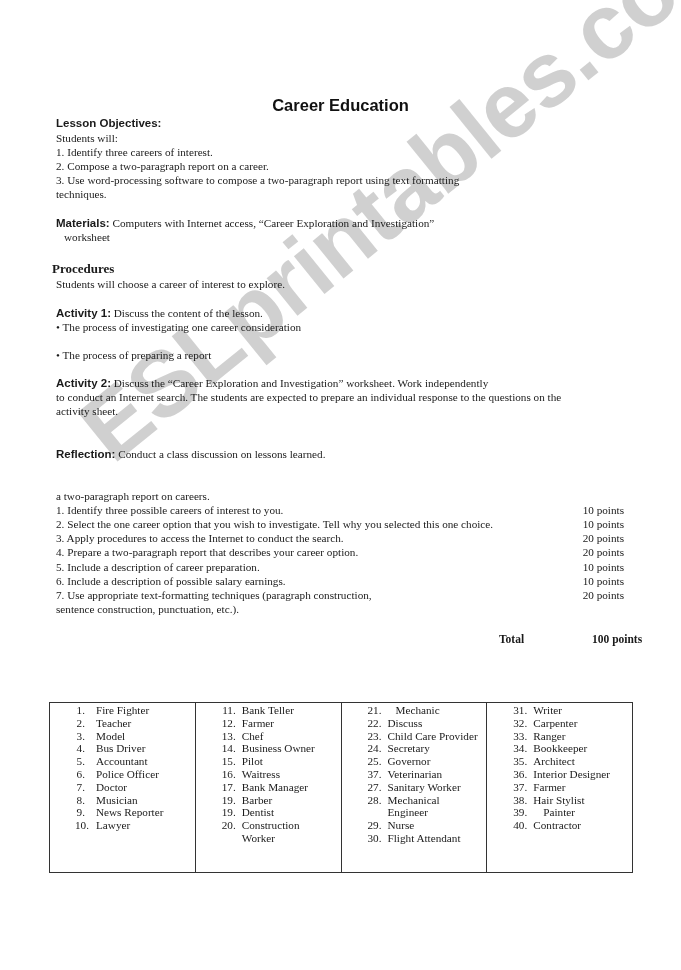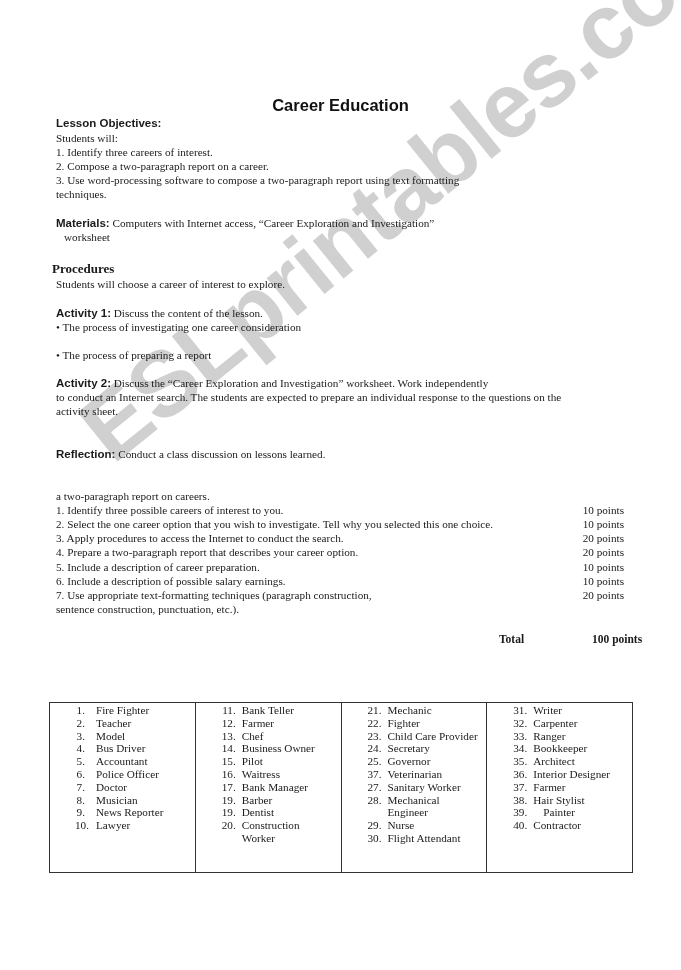--- a/index.html
+++ b/index.html
@@ -187,25 +187,25 @@
         </div>
       <div class="occ-item">
           <span style="width:46px; display:inline-block"></span>
           <span>Worker</span>
         </div>
     </div>
 
     <div class="occ-col">
       <div class="occ-item">
           <span class="occ-num" style="width:40px">21.</span>
-          <span style="margin-left:6px">Mechanic</span>
+          <span style="margin-left:14px">Mechanic</span>
         </div>
       <div class="occ-item">
           <span class="occ-num" style="width:40px">22.</span>
-          <span style="margin-left:6px">Fighter</span>
+          <span style="margin-left:6px">Discuss</span>
         </div>
       <div class="occ-item">
           <span class="occ-num" style="width:40px">23.</span>
           <span style="margin-left:6px">Child Care Provider</span>
         </div>
       <div class="occ-item">
           <span class="occ-num" style="width:40px">24.</span>
           <span style="margin-left:6px">Secretary</span>
         </div>
       <div class="occ-item">

